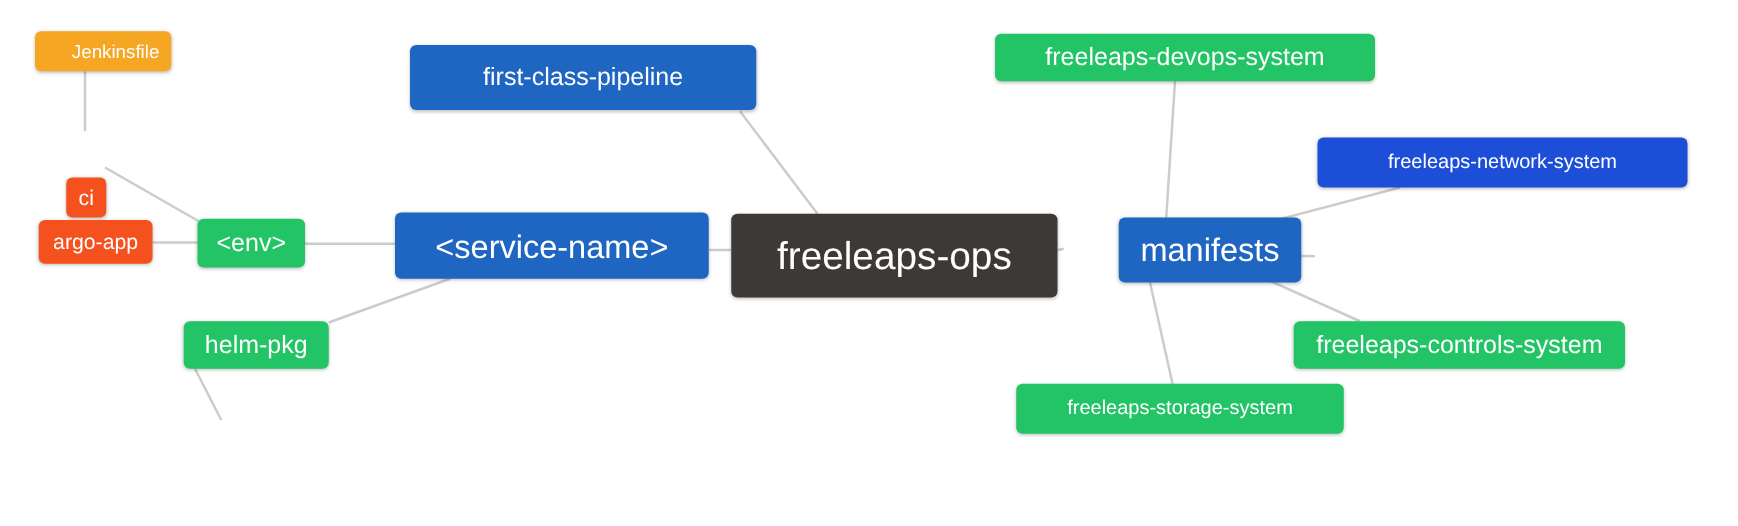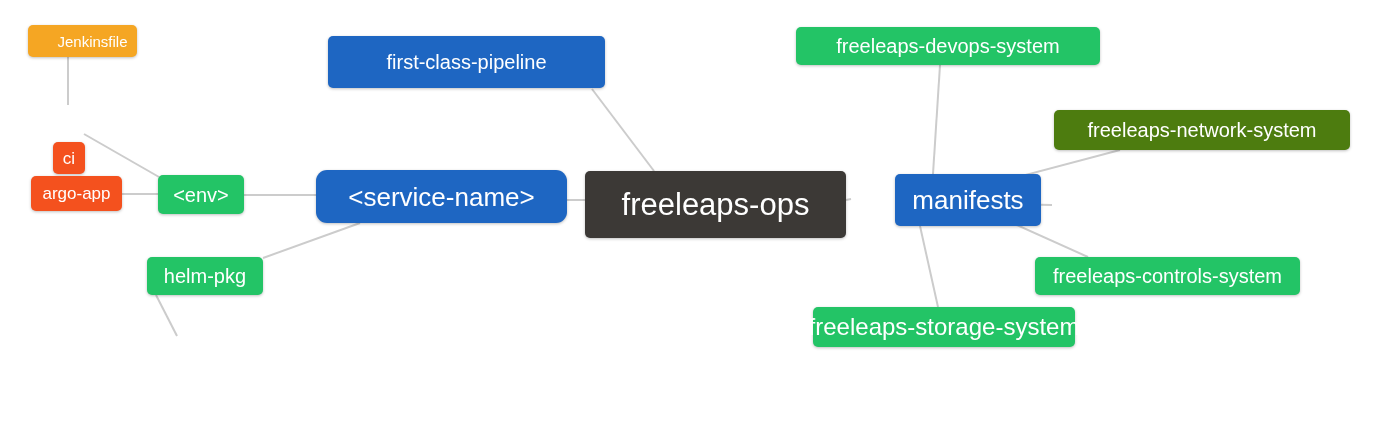--- a/index.html
+++ b/index.html
@@ -39,21 +39,21 @@
     <line stroke-width="2" x1="1010" y1="222" x2="1088" y2="257" stroke="#cccccc"></line>
     <line stroke-width="2" x1="920" y1="226" x2="938" y2="307" stroke="#cccccc"></line>
   </svg>
 
   <div class="node" style="left: 28px; top: 25px; width: 89px; height: 32px; font-size: 15px; background-color: rgb(245, 166, 35); padding-left: 20px;">Jenkinsfile</div>
   <div class="node" style="left: 53px; top: 105px; width: 32px; height: 32px; font-size: 17px; background-color: rgb(244, 81, 30); margin-top: 37px;">ci</div>
   <div class="node" style="left: 31px; top: 176px; width: 91px; height: 35px; font-size: 17px; background-color: rgb(244, 81, 30);">argo-app</div>
   <div class="node" style="left: 158px; top: 175px; width: 86px; height: 39px; font-size: 20px; background-color: rgb(35, 196, 102);">&lt;env&gt;</div>
   <div class="node" style="left: 147px; top: 257px; width: 116px; height: 38px; font-size: 20px; background-color: rgb(35, 196, 102);">helm-pkg</div>
   <div class="node" style="left: 328px; top: 36px; width: 277px; height: 52px; font-size: 20px; background-color: rgb(30, 102, 194);">first-class-pipeline</div>
-  <div class="node" style="left: 316px; top: 170px; width: 251px; height: 53px; font-size: 26px; background-color: rgb(30, 102, 194); border-radius: 11px;">&lt;service-name&gt;</div>
+  <div class="node" style="left: 316px; top: 170px; width: 251px; height: 53px; font-size: 26px; background-color: rgb(30, 102, 194);">&lt;service-name&gt;</div>
   <div class="node" style="left: 585px; top: 171px; width: 261px; height: 67px; font-size: 31px; background-color: rgb(60, 57, 54);">freeleaps-ops</div>
   <div class="node" style="left: 851px; top: 174px; width: 146px; height: 52px; font-size: 26px; background-color: rgb(30, 102, 194); margin-left: 44px;">manifests</div>
   <div class="node" style="left: 796px; top: 27px; width: 304px; height: 38px; font-size: 20px; background-color: rgb(35, 196, 102);">freeleaps-devops-system</div>
-  <div class="node" style="left: 1054px; top: 110px; width: 296px; height: 40px; font-size: 20px; background-color: #4d7c0f;">freeleaps-network-system</div>
+  <div class="node" style="left: 1054px; top: 110px; width: 296px; height: 40px; font-size: 16px; background-color: #1d4ed8;">freeleaps-network-system</div>
   <div class="node" style="left: 1035px; top: 257px; width: 265px; height: 38px; font-size: 20px; background-color: rgb(35, 196, 102);">freeleaps-controls-system</div>
-  <div class="node" style="left: 813px; top: 307px; width: 262px; height: 40px; font-size: 24px; background-color: rgb(35, 196, 102);">freeleaps-storage-system</div>
+  <div class="node" style="left: 813px; top: 307px; width: 262px; height: 40px; font-size: 16px; background-color: rgb(35, 196, 102);">freeleaps-storage-system</div>
 
 </div>
 
 </body></html>

